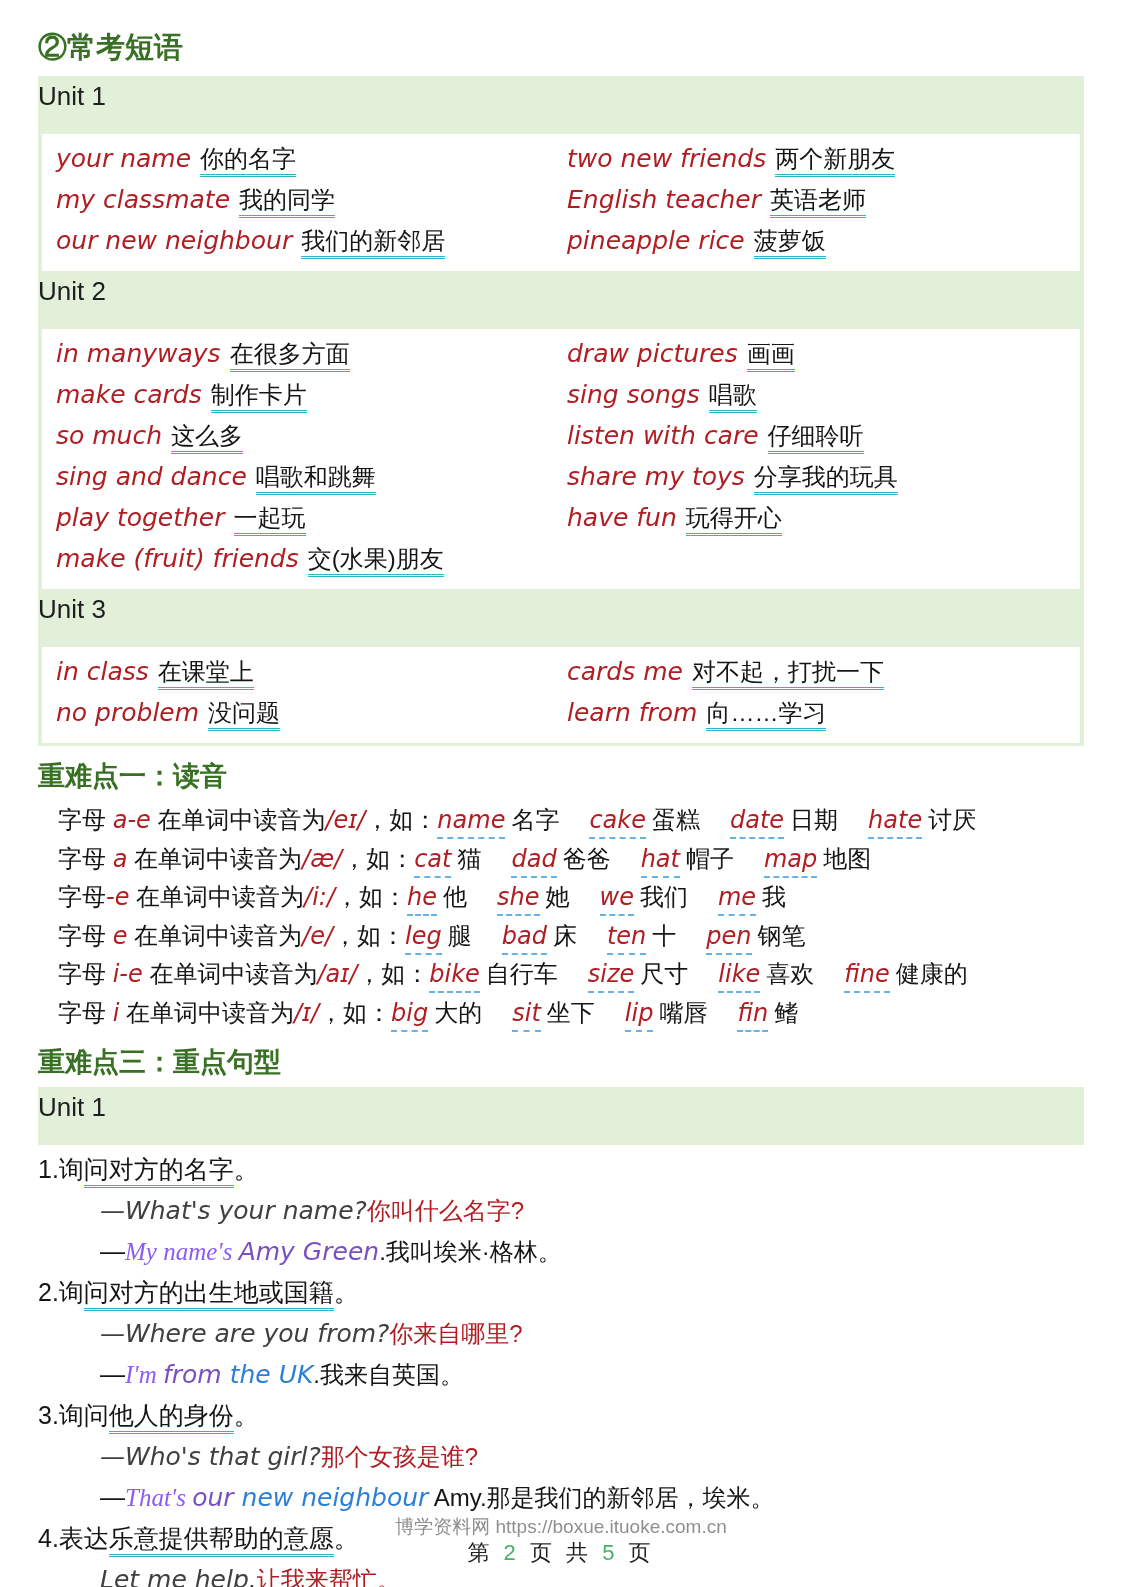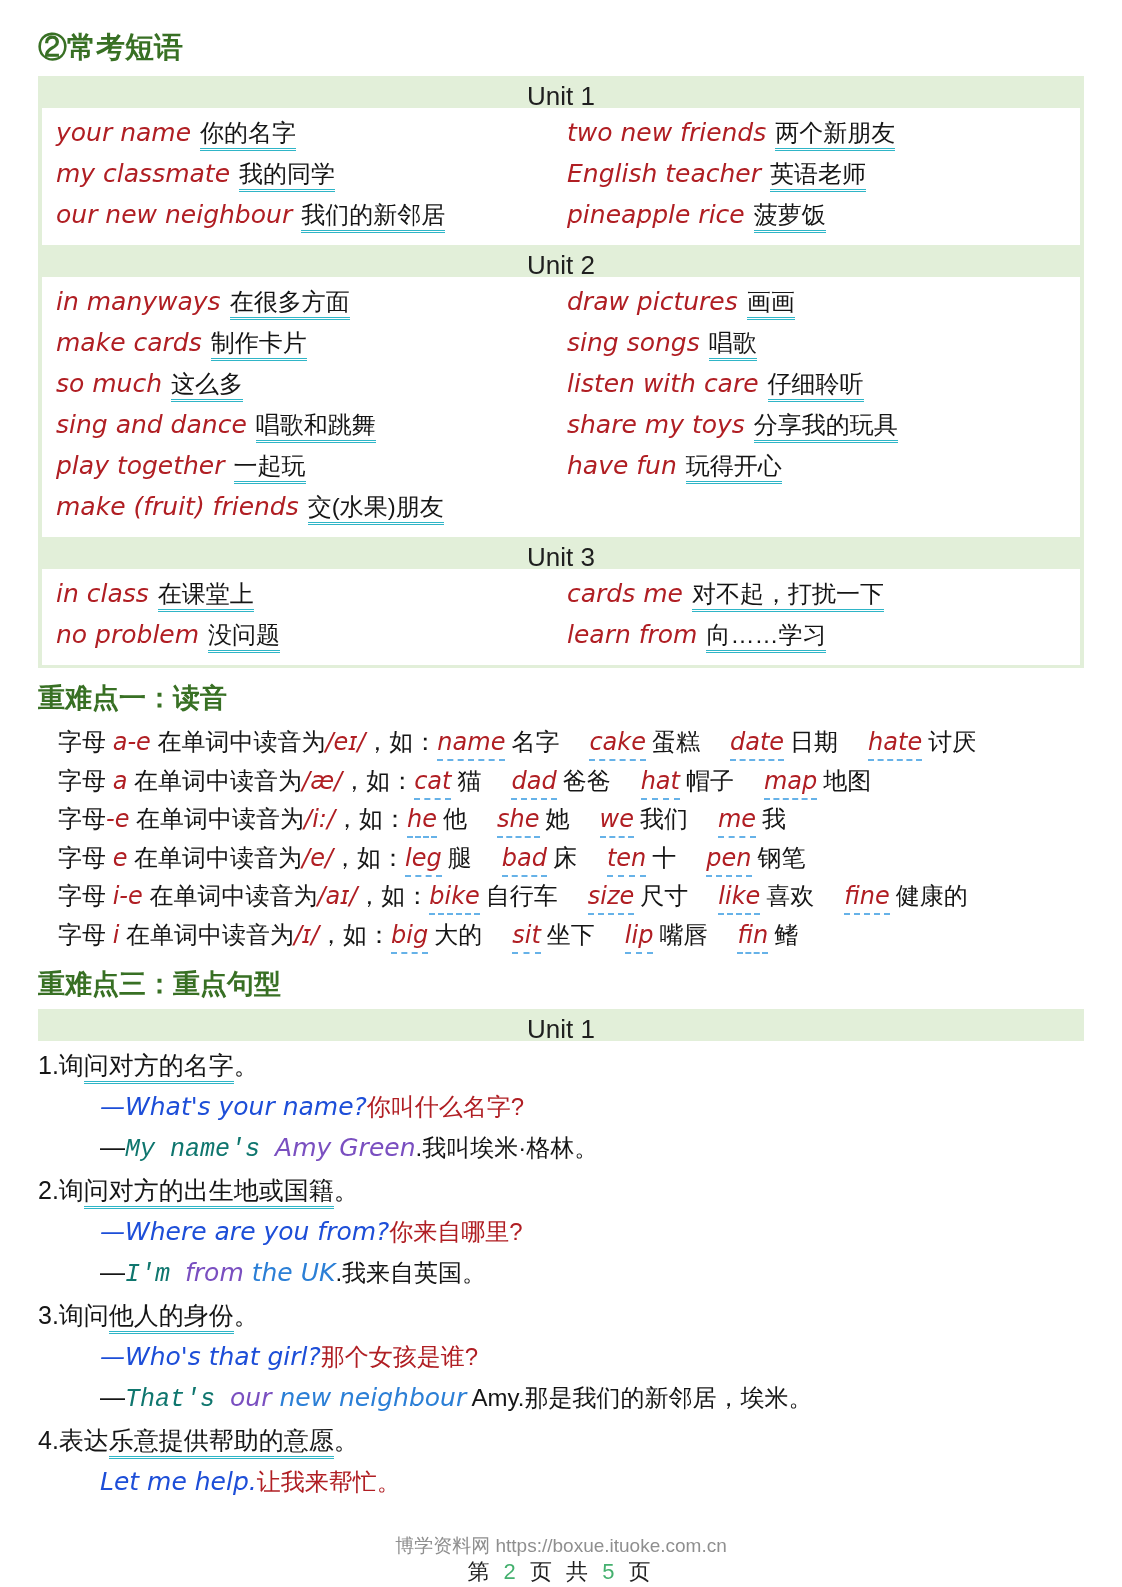--- a/index.html
+++ b/index.html
@@ -4,21 +4,21 @@
 <style>
   html,body{margin:0;padding:0;background:#ffffff;}
   body{
     width:1122px;height:1587px;position:relative;overflow:hidden;
     font-family:"Liberation Sans", sans-serif;color:#151515;
   }
   .page{padding:30px 38px 0 38px;}
   .doc-title{color:#387024;font-weight:bold;font-size:29px;line-height:34px;margin-bottom:12px;}
   
   .phrase-table{border-left:4px solid #e2efd9;border-right:4px solid #e2efd9;border-bottom:3px solid #e2efd9;}
-  .unit-band{background:#e2efd9;text-align:center;font-size:26px;line-height:40px;height:32px;color:#1f1f1f;margin:0 -4px;}
+  .unit-band{background:#e2efd9;font-size:26px;line-height:40px;height:58px;color:#1f1f1f;margin:0 -4px;}
   .unit-band.standalone{margin:0;}
   .unit-body{display:flex;padding:6px 2px 8px 14px;}
   .col{width:50%;}
   .phrase-row{line-height:38px;white-space:nowrap;}
   .red-i{color:#b01e23;font-style:italic;font-family:"DejaVu Sans", sans-serif;}
   .en{font-size:25px;margin-right:9px;}
   .zh{font-size:24px;color:#151515;}
   .du{border-bottom:3px double #2fb5c7;padding-bottom:2px;}
   .dashu{border-bottom:2px dashed #66b2e8;padding-bottom:3px;}
   
@@ -26,29 +26,29 @@
   
   .rules{padding-left:20px;}
   .rule{line-height:38.5px;white-space:nowrap;font-size:24px;}
   .rule .red-i{font-size:24px;}
   .ex{margin-right:30px;}
   .ex .exen{margin-right:6px;}
   
   .sp{margin-top:4px;}
   .sp-num{font-size:25px;line-height:41px;}
   .sp-line{padding-left:62px;line-height:41px;font-size:25px;white-space:nowrap;}
-  .q-en{color:#1d4ed8;font-style:italic;font-family:"DejaVu Sans", sans-serif;}
+  .q-en{color:#404040;font-style:italic;font-family:"DejaVu Sans", sans-serif;}
   .q-zh{color:#b01e23;font-size:24px;}
   .seg-black{color:#151515;}
-  .seg-green{color:#0f766e;font-style:italic;font-family:Liberation Mono, monospace;text-align:right;}
+  .seg-green{color:#8b5cf6;font-style:italic;font-family:Liberation Serif, serif;text-align:right;}
   .seg-purple{color:#7a4fc0;font-style:italic;font-family:"DejaVu Sans", sans-serif;}
   .seg-blue{color:#2b7fd6;font-style:italic;font-family:"DejaVu Sans", sans-serif;}
   .seg-zh{font-size:24px;}
   
-  .footer{position:absolute;left:0;bottom:1px;width:100%;text-align:center;}
+  .footer{position:absolute;left:0;bottom:20px;width:100%;text-align:center;}
   .footer-site{color:#8f8f8f;font-size:19px;line-height:24px;}
   .footer-page{color:#1f1f1f;font-size:22px;line-height:28px;letter-spacing:4px;}
   .pg-num{color:#44b06e;}
 </style>
 </head>
 <body>
 
 <div class="page">
 
   <div class="doc-title">②常考短语</div>

